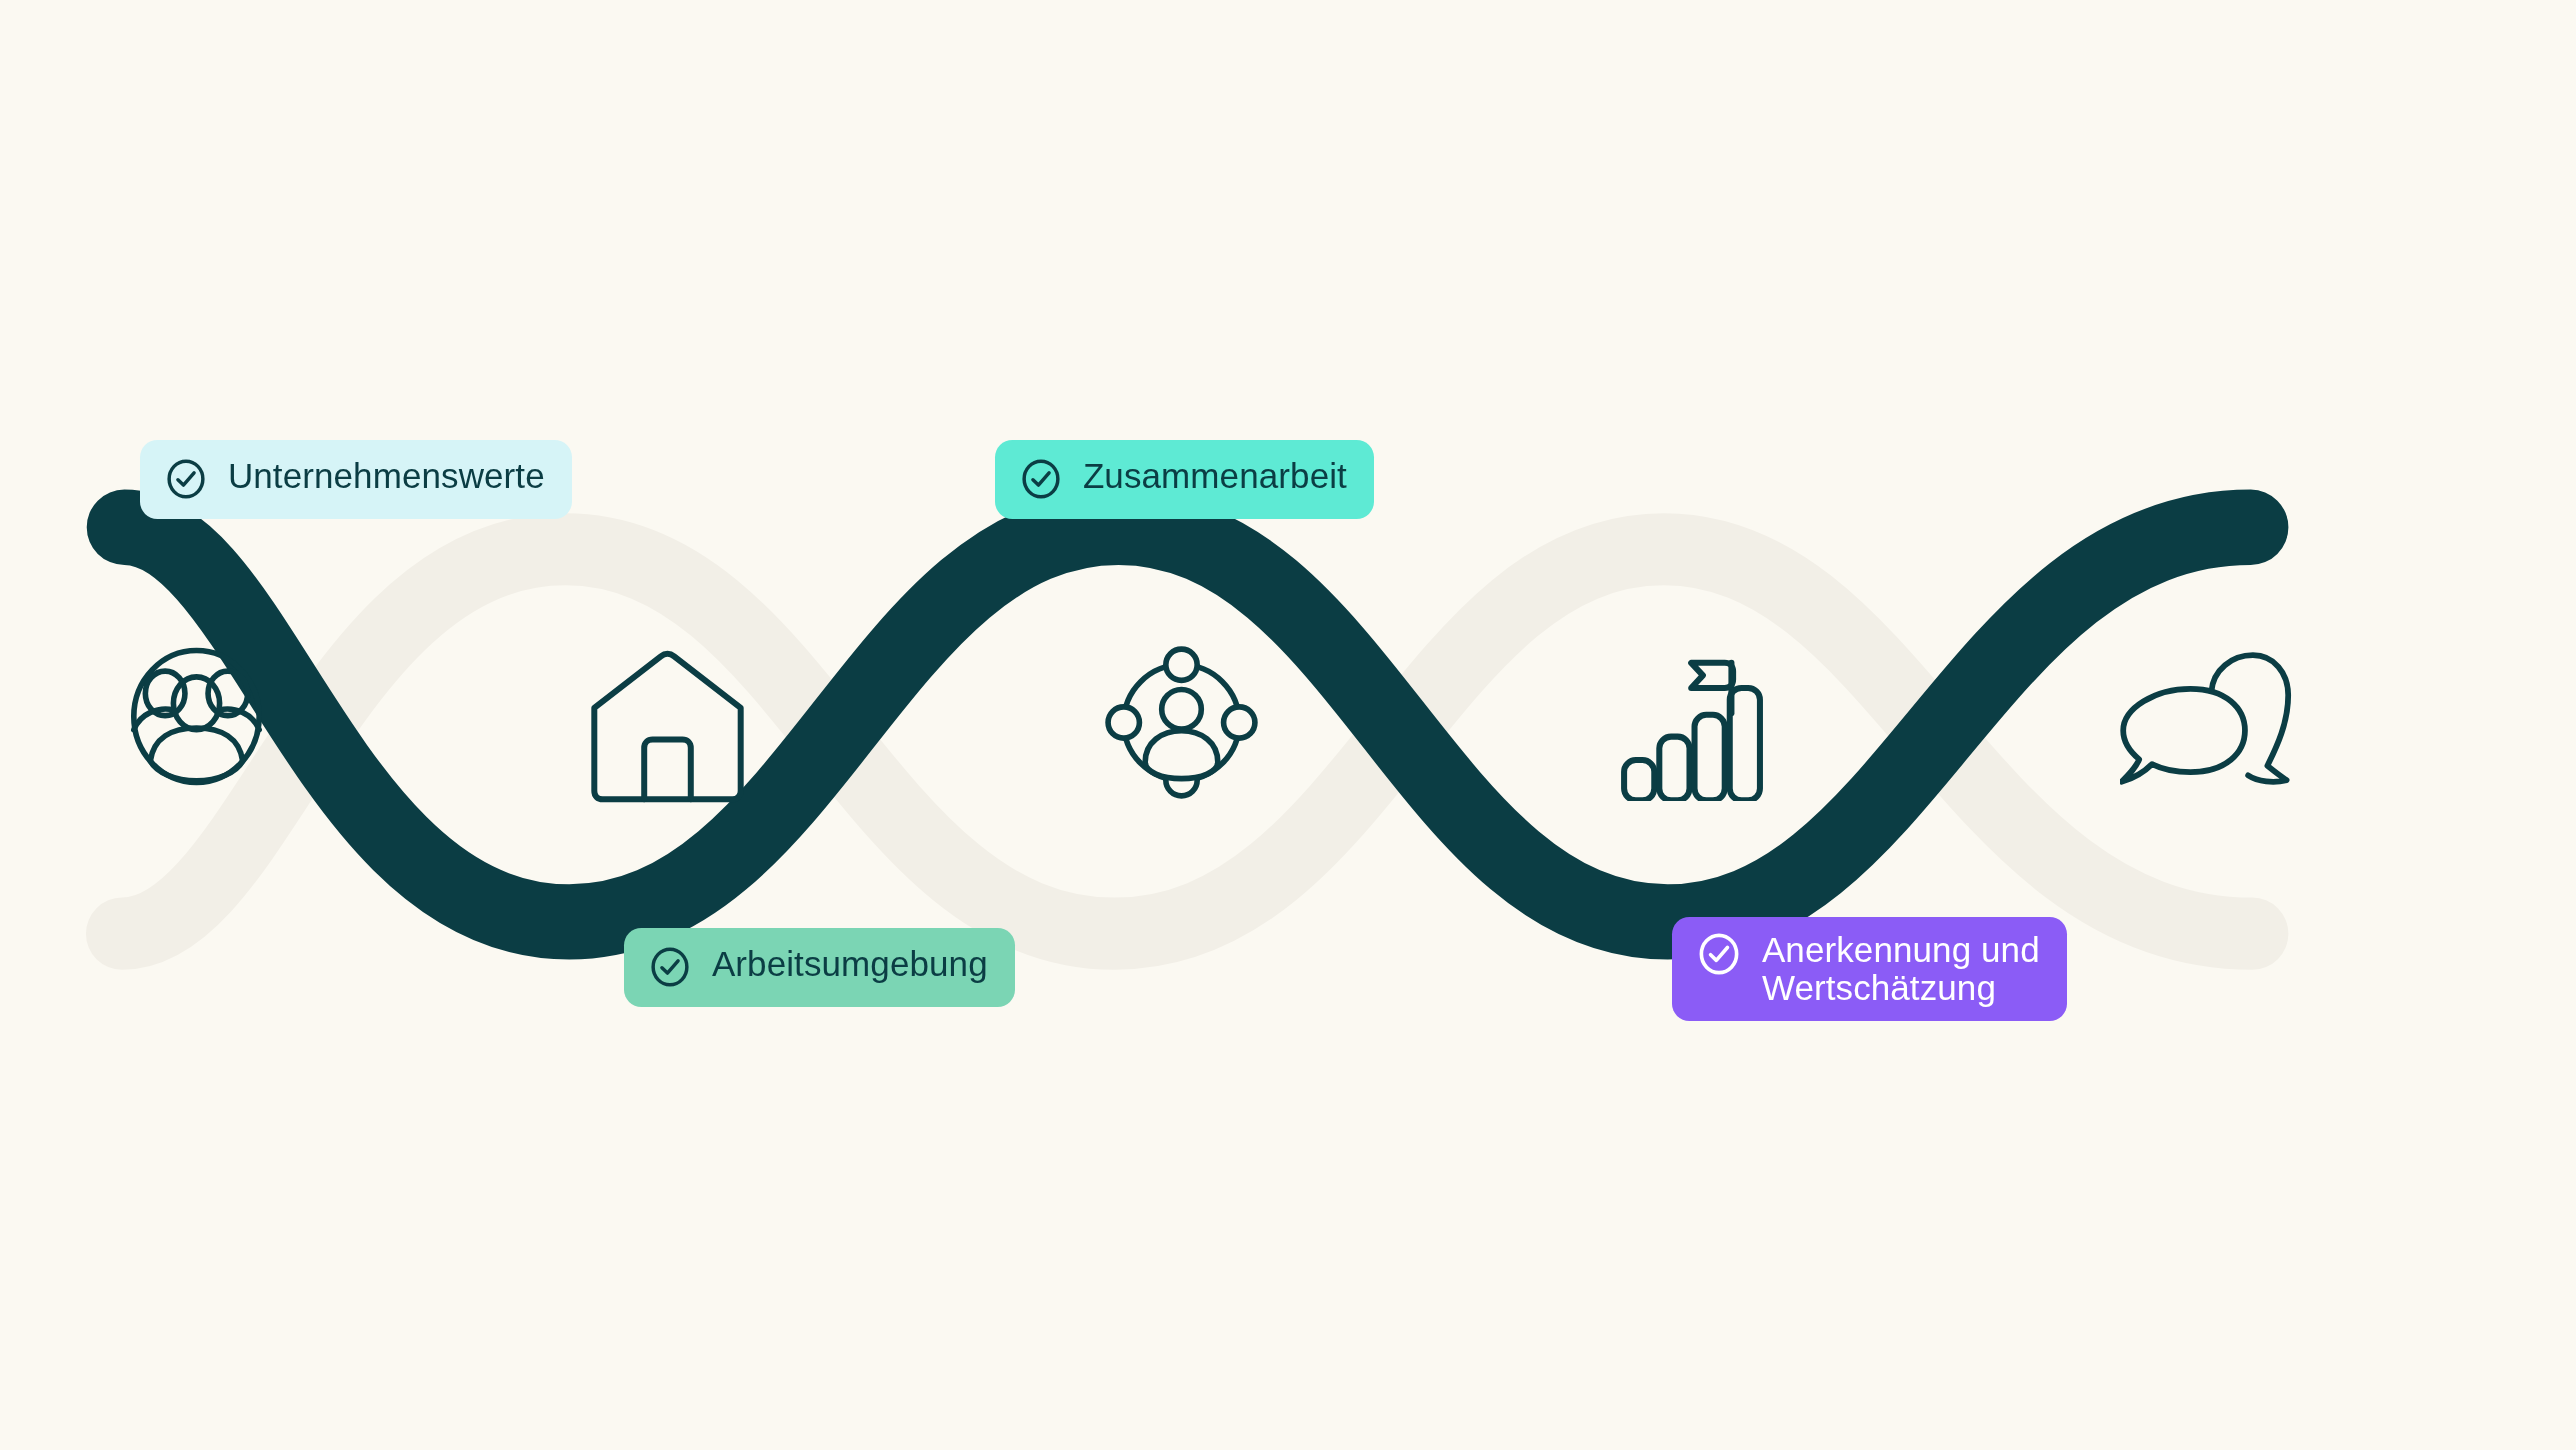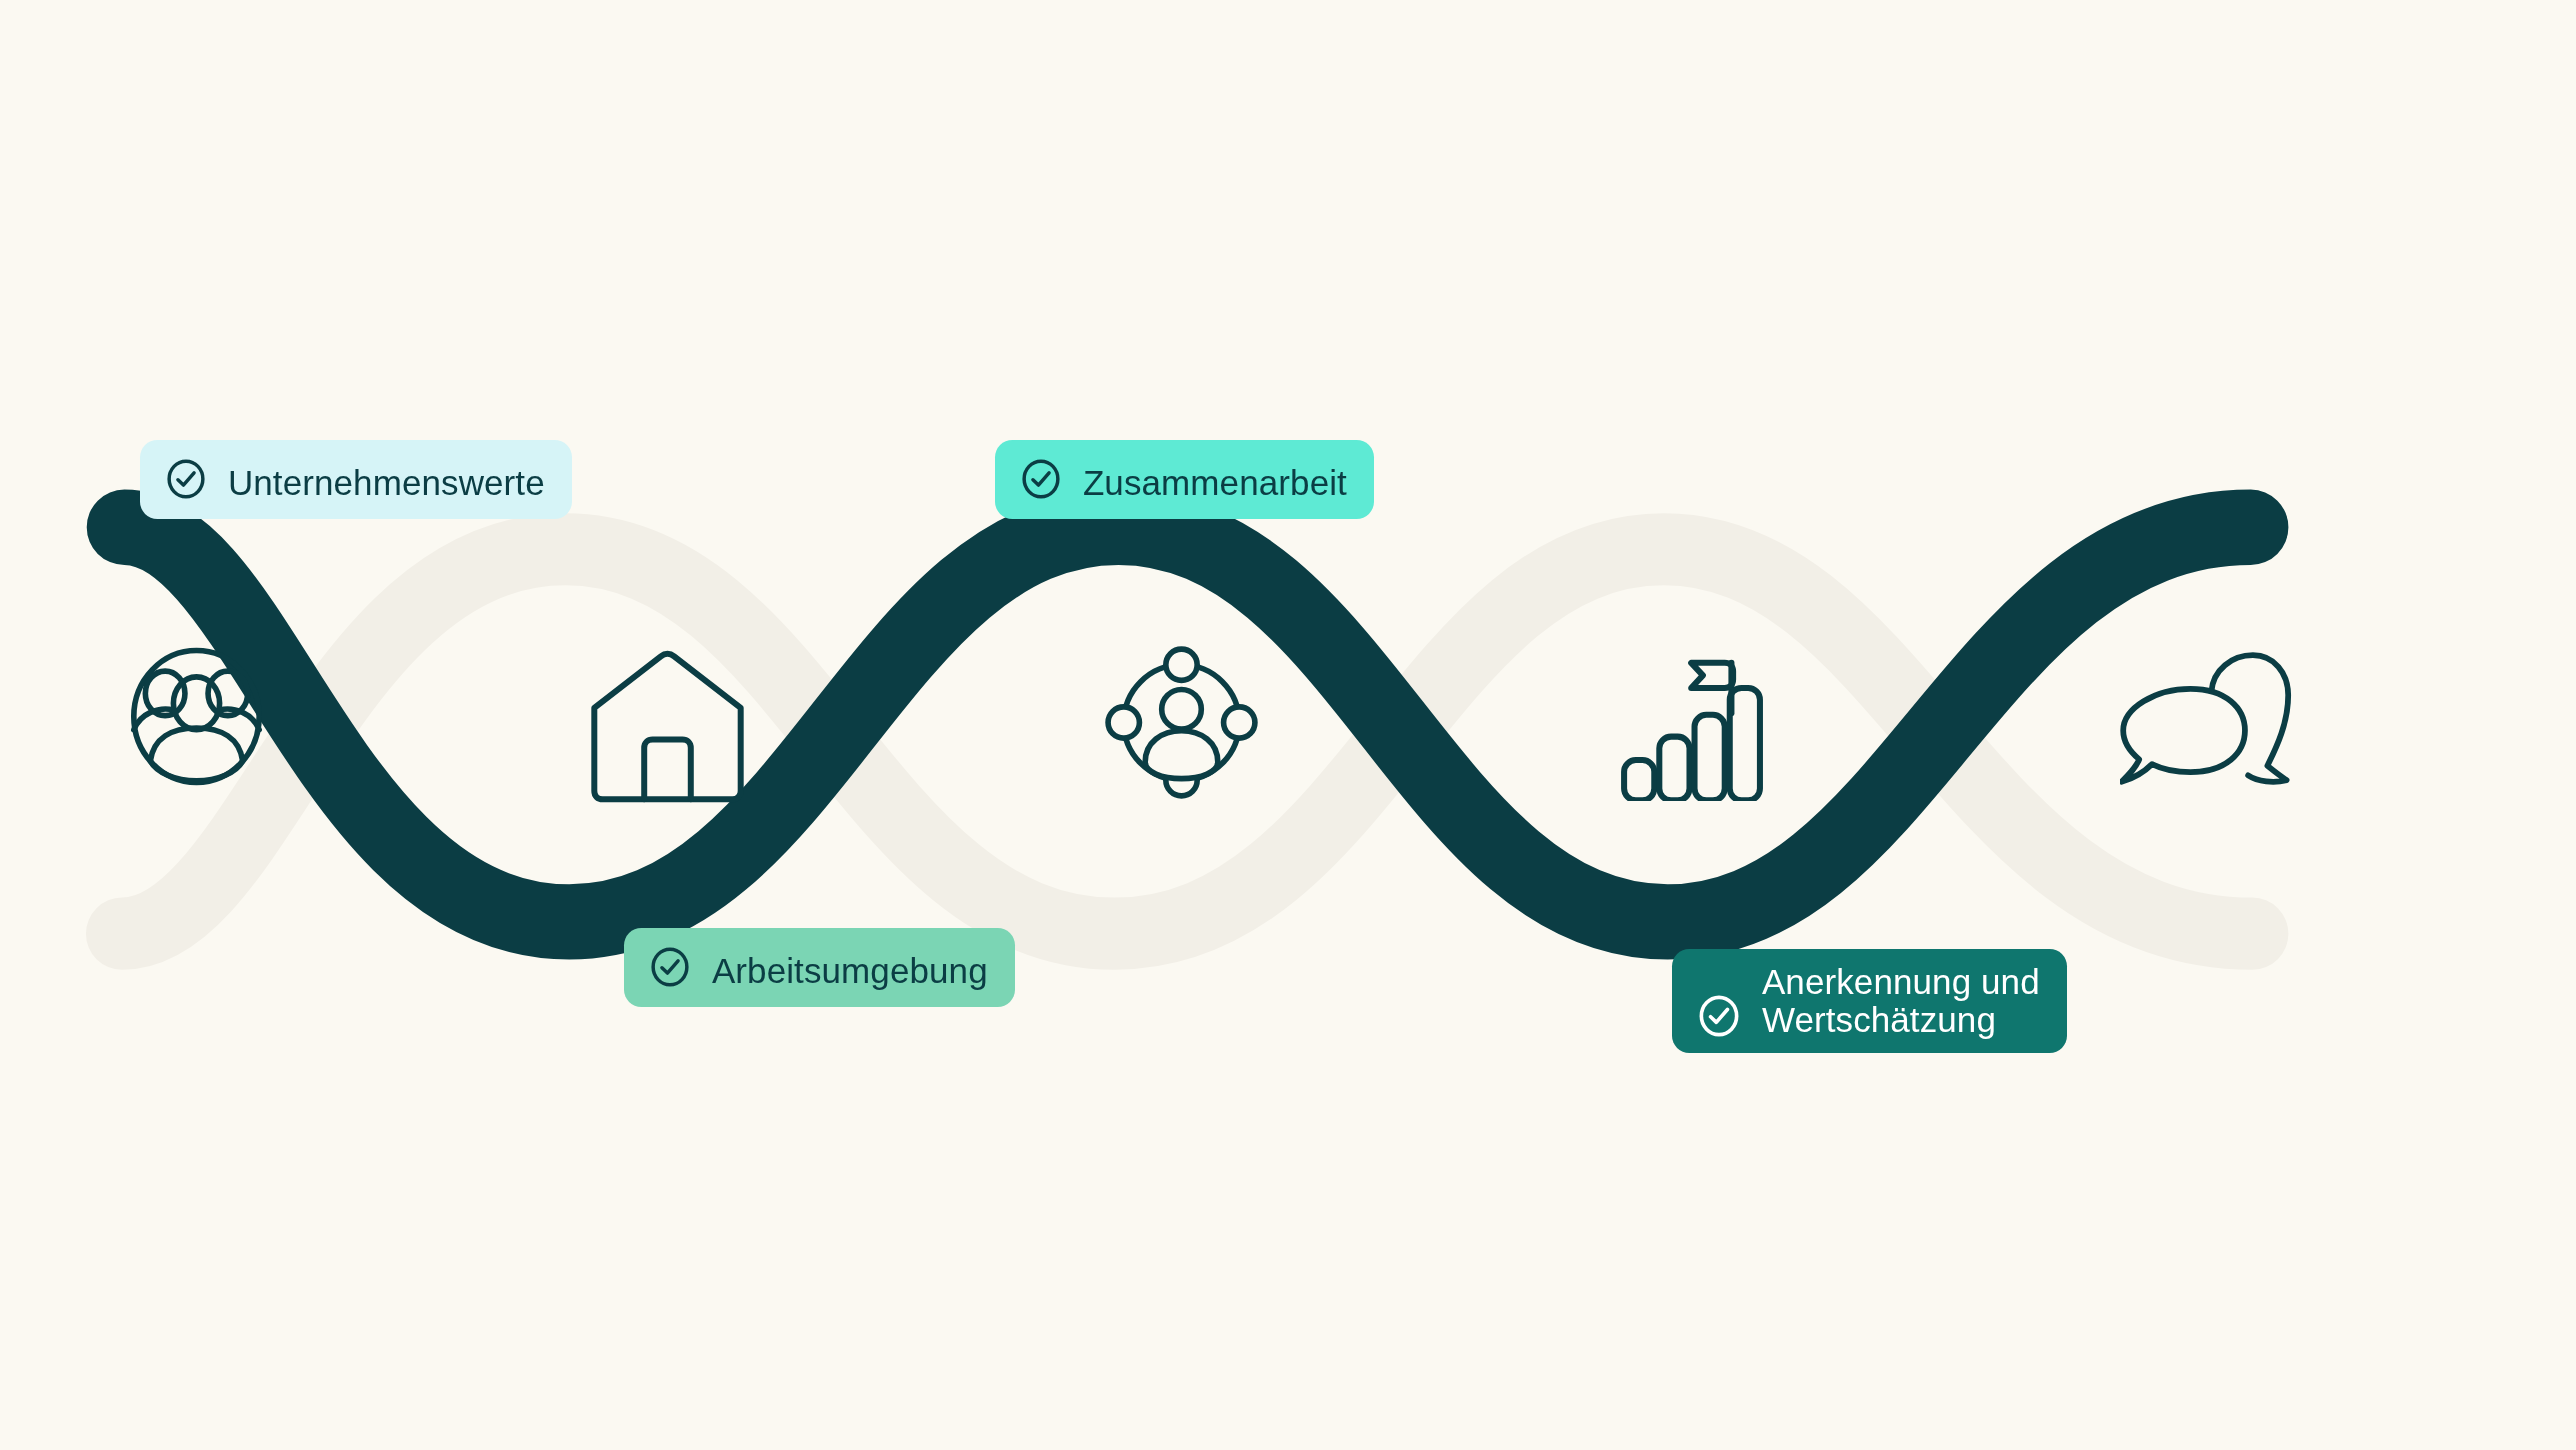--- a/index.html
+++ b/index.html
@@ -15,21 +15,21 @@
   .icon-wrap{
     position:absolute;
     transform:translate(-50%,-50%);
     width:204px;height:188px;
     display:flex;align-items:center;justify-content:center;
   }
   .icon-wrap svg{display:block;}
 
   .pill{
     position:absolute;
-    display:flex;align-items:flex-end;
+    display:flex;align-items:flex-start;
     gap:20.4px;
     padding:17.3px 27px 17.3px 23.5px;
     border-radius:17.3px;
     box-sizing:border-box;
     white-space:nowrap;
   }
   .pill .check{flex:0 0 auto;display:block;}
   .pill .ptext{
     font-size:35px;
     line-height:1.08;
@@ -122,21 +122,21 @@
   </div>
 
   <div class="pill" style="left:995px;top:440px;background:#5eead4;color:#0B3D44;">
     <svg class="check" width="44" height="44" viewBox="0 0 24 24" fill="none" stroke="#0B3D44" stroke-width="1.9" stroke-linecap="round" stroke-linejoin="round">
       <ellipse cx="12" cy="12" rx="9.2" ry="9.7"></ellipse>
       <path d="M7.6 12.4 L10.6 15.3 L16.4 8.6"></path>
     </svg>
     <span class="ptext">Zusammenarbeit</span>
   </div>
 
-  <div class="pill two-line" style="left:1672px;top:949px;background:#0f766e;color:#FFFFFF;padding-top:14px;padding-bottom:14px;">
+  <div class="pill two-line" style="left:1672px;top:917px;background:#8b5cf6;color:#FFFFFF;padding-top:14px;padding-bottom:14px;">
     <svg class="check" width="46" height="46" viewBox="0 0 24 24" fill="none" stroke="#FFFFFF" stroke-width="1.9" stroke-linecap="round" stroke-linejoin="round">
       <ellipse cx="12" cy="12" rx="9.2" ry="9.7"></ellipse>
       <path d="M7.6 12.4 L10.6 15.3 L16.4 8.6"></path>
     </svg>
     <span class="ptext">Anerkennung und
 Wertschätzung</span>
   </div>
 
 
 </div>

